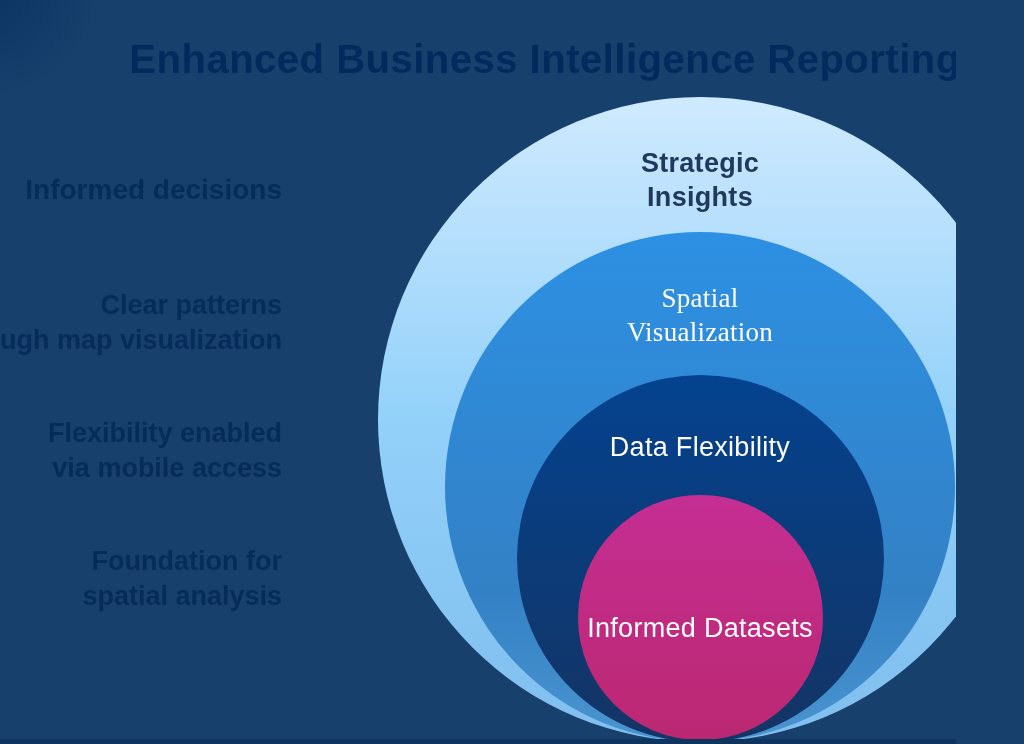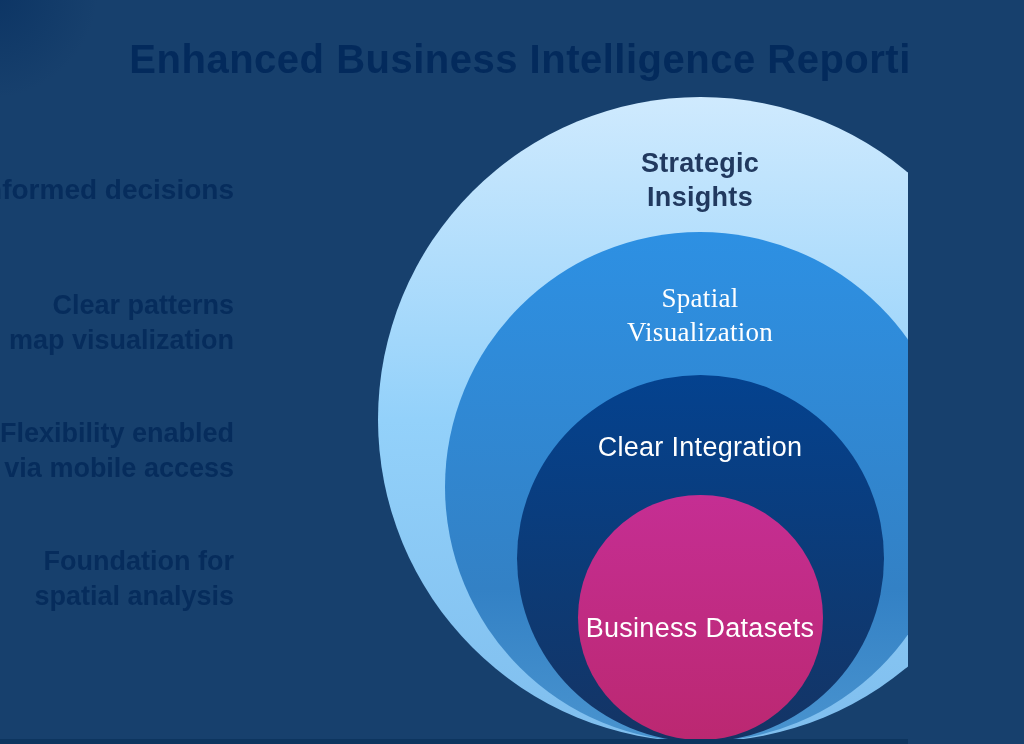--- a/index.html
+++ b/index.html
@@ -2,21 +2,21 @@
 <html><head>
 <meta charset="utf-8">
 <style>
   html,body{margin:0;padding:0;}
   body{
     width:1024px;height:744px;
     background:#17406d;
     font-family:"Liberation Sans","DejaVu Sans",sans-serif;
     overflow:hidden;position:relative;
   }
-  .stage{position:absolute;inset:0;width:884px;height:744px;overflow:hidden;padding-left:24px;}
+  .stage{position:absolute;inset:0;width:956px;height:744px;overflow:hidden;}
 
   
   .corner-blob{
     position:absolute;left:-70px;top:-70px;width:170px;height:170px;
     border-radius:50%;
     background:radial-gradient(circle at 35% 35%, rgba(2,42,92,.55), rgba(2,42,92,0) 70%);
   }
   
   .bottom-strip{
     position:absolute;left:0;bottom:0;width:1024px;height:5px;
@@ -96,18 +96,18 @@
     <span>spatial analysis</span>
   </div>
 
   <div class="ring ring-1"></div>
   <div class="ring ring-2"></div>
   <div class="ring ring-3"></div>
   <div class="ring ring-4"></div>
 
   <div class="ring-label lbl-strategic">Strategic<br>Insights</div>
   <div class="ring-label lbl-spatial">Spatial<br>Visualization</div>
-  <div class="ring-label lbl-data">Clear Integration</div>
-  <div class="ring-label lbl-polygon">Business Datasets</div>
+  <div class="ring-label lbl-data">Data Flexibility</div>
+  <div class="ring-label lbl-polygon">Informed Datasets</div>
 
   <div class="bottom-strip"></div>
 
 </div>
 
 </body></html>

